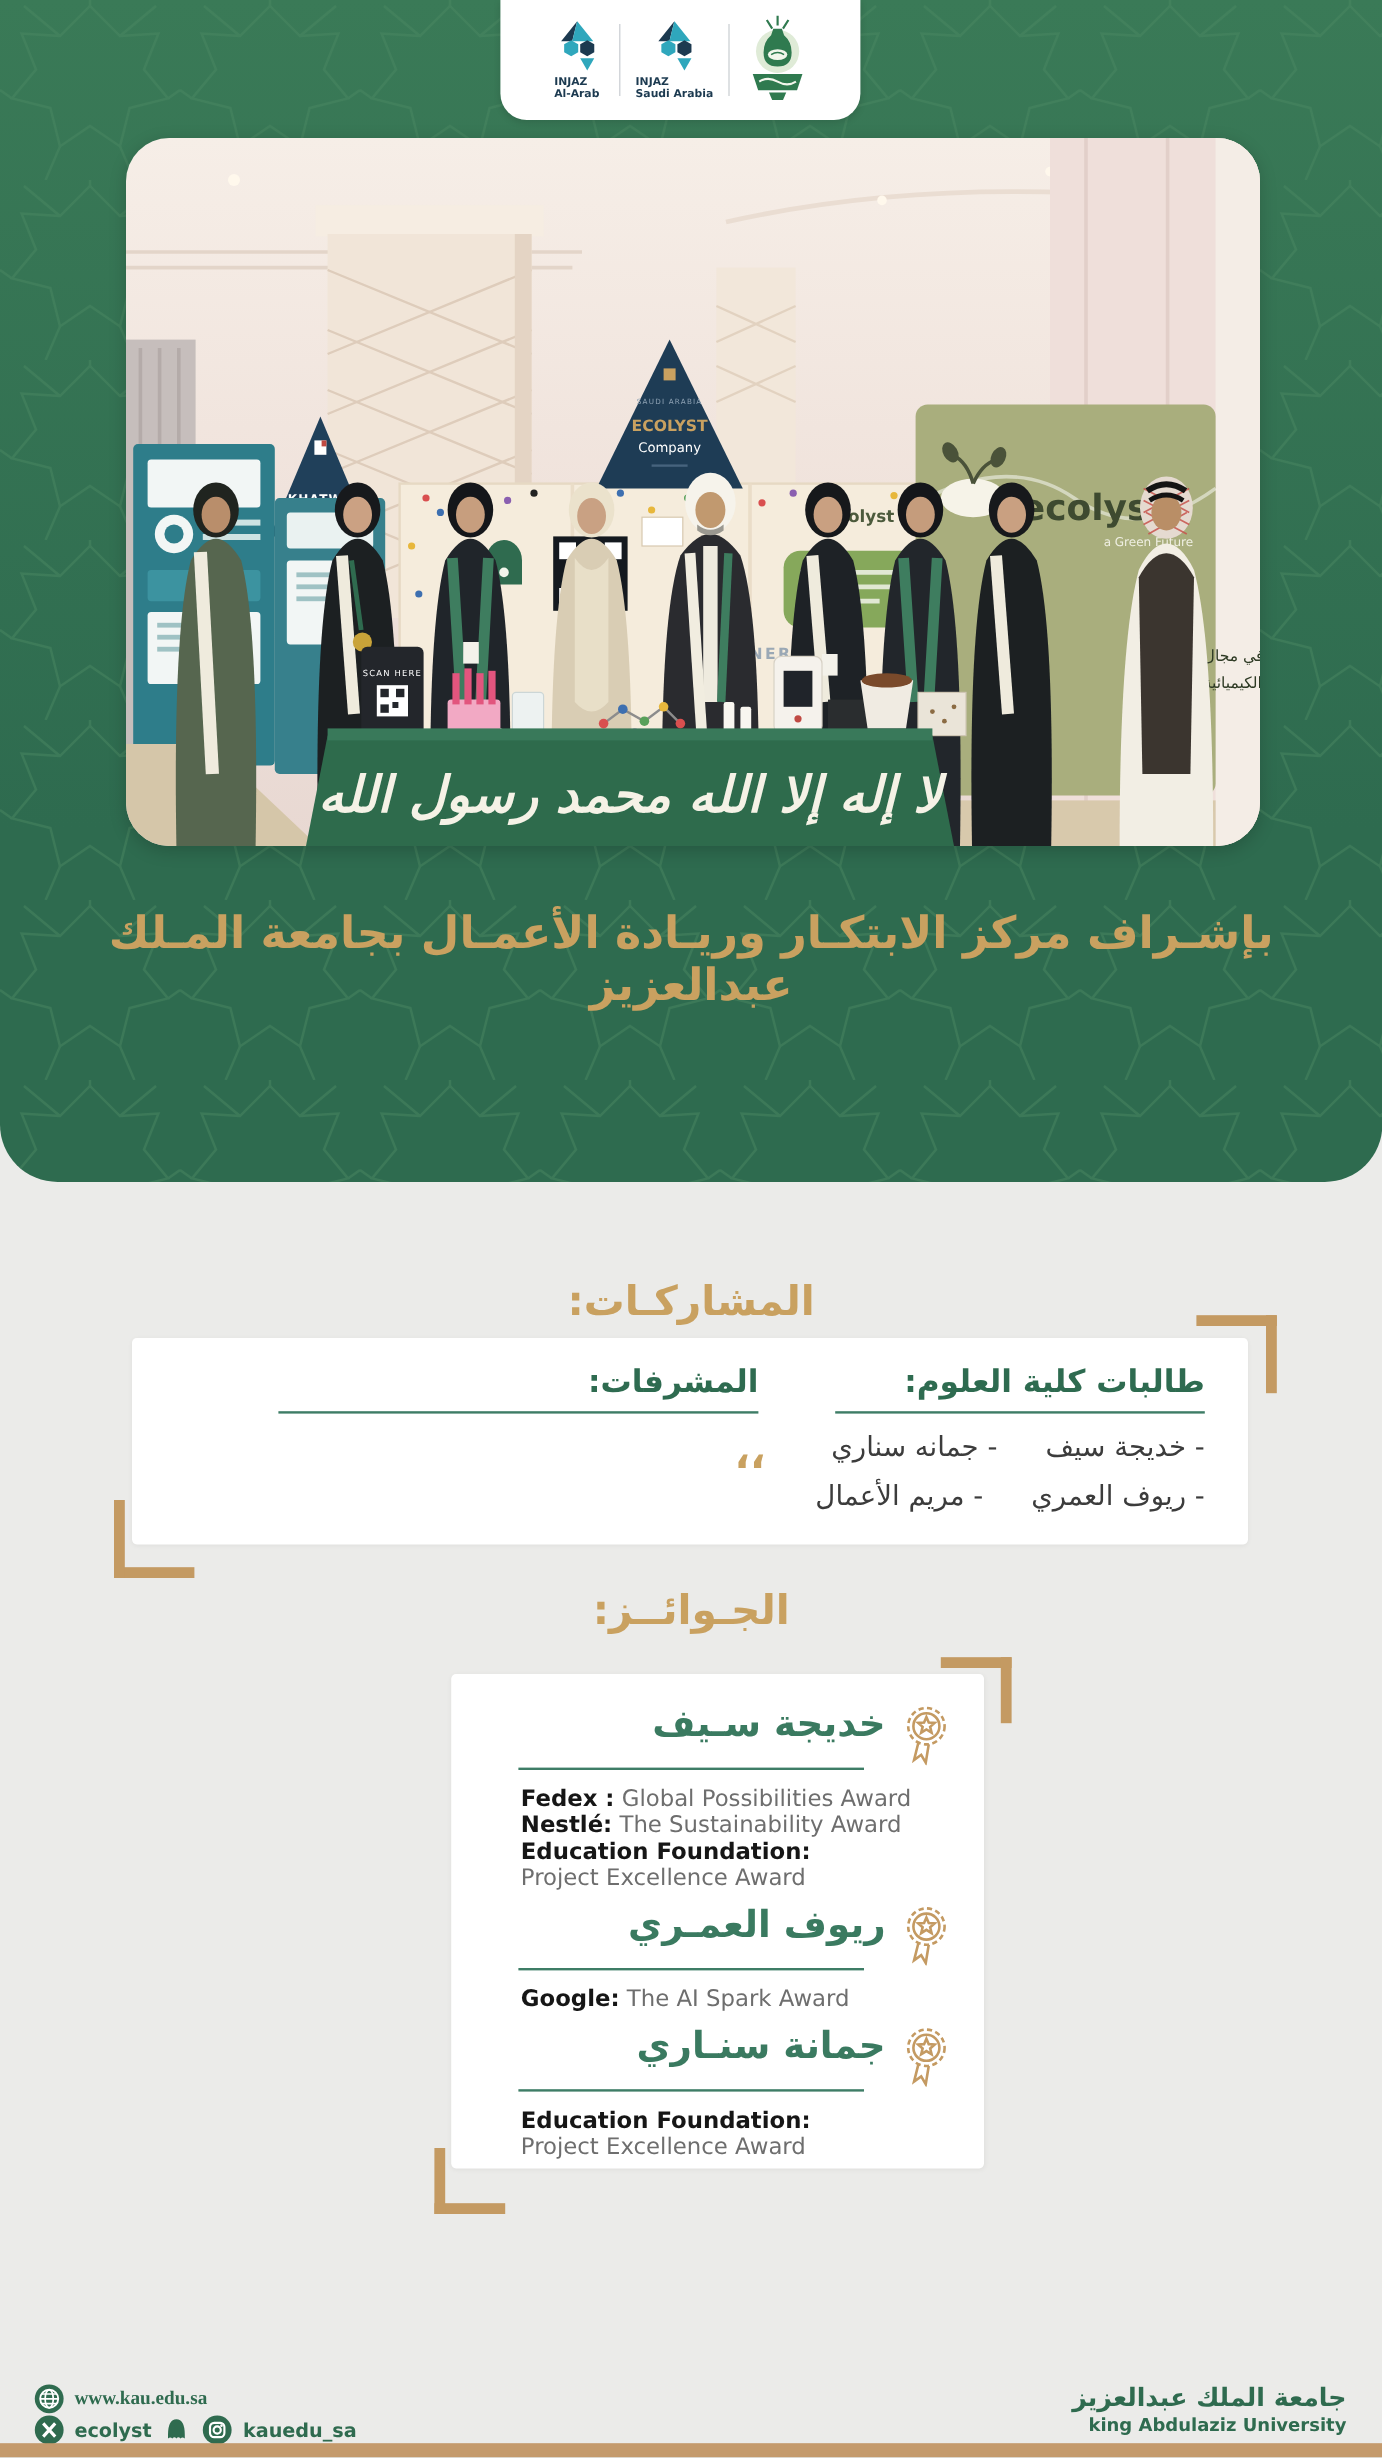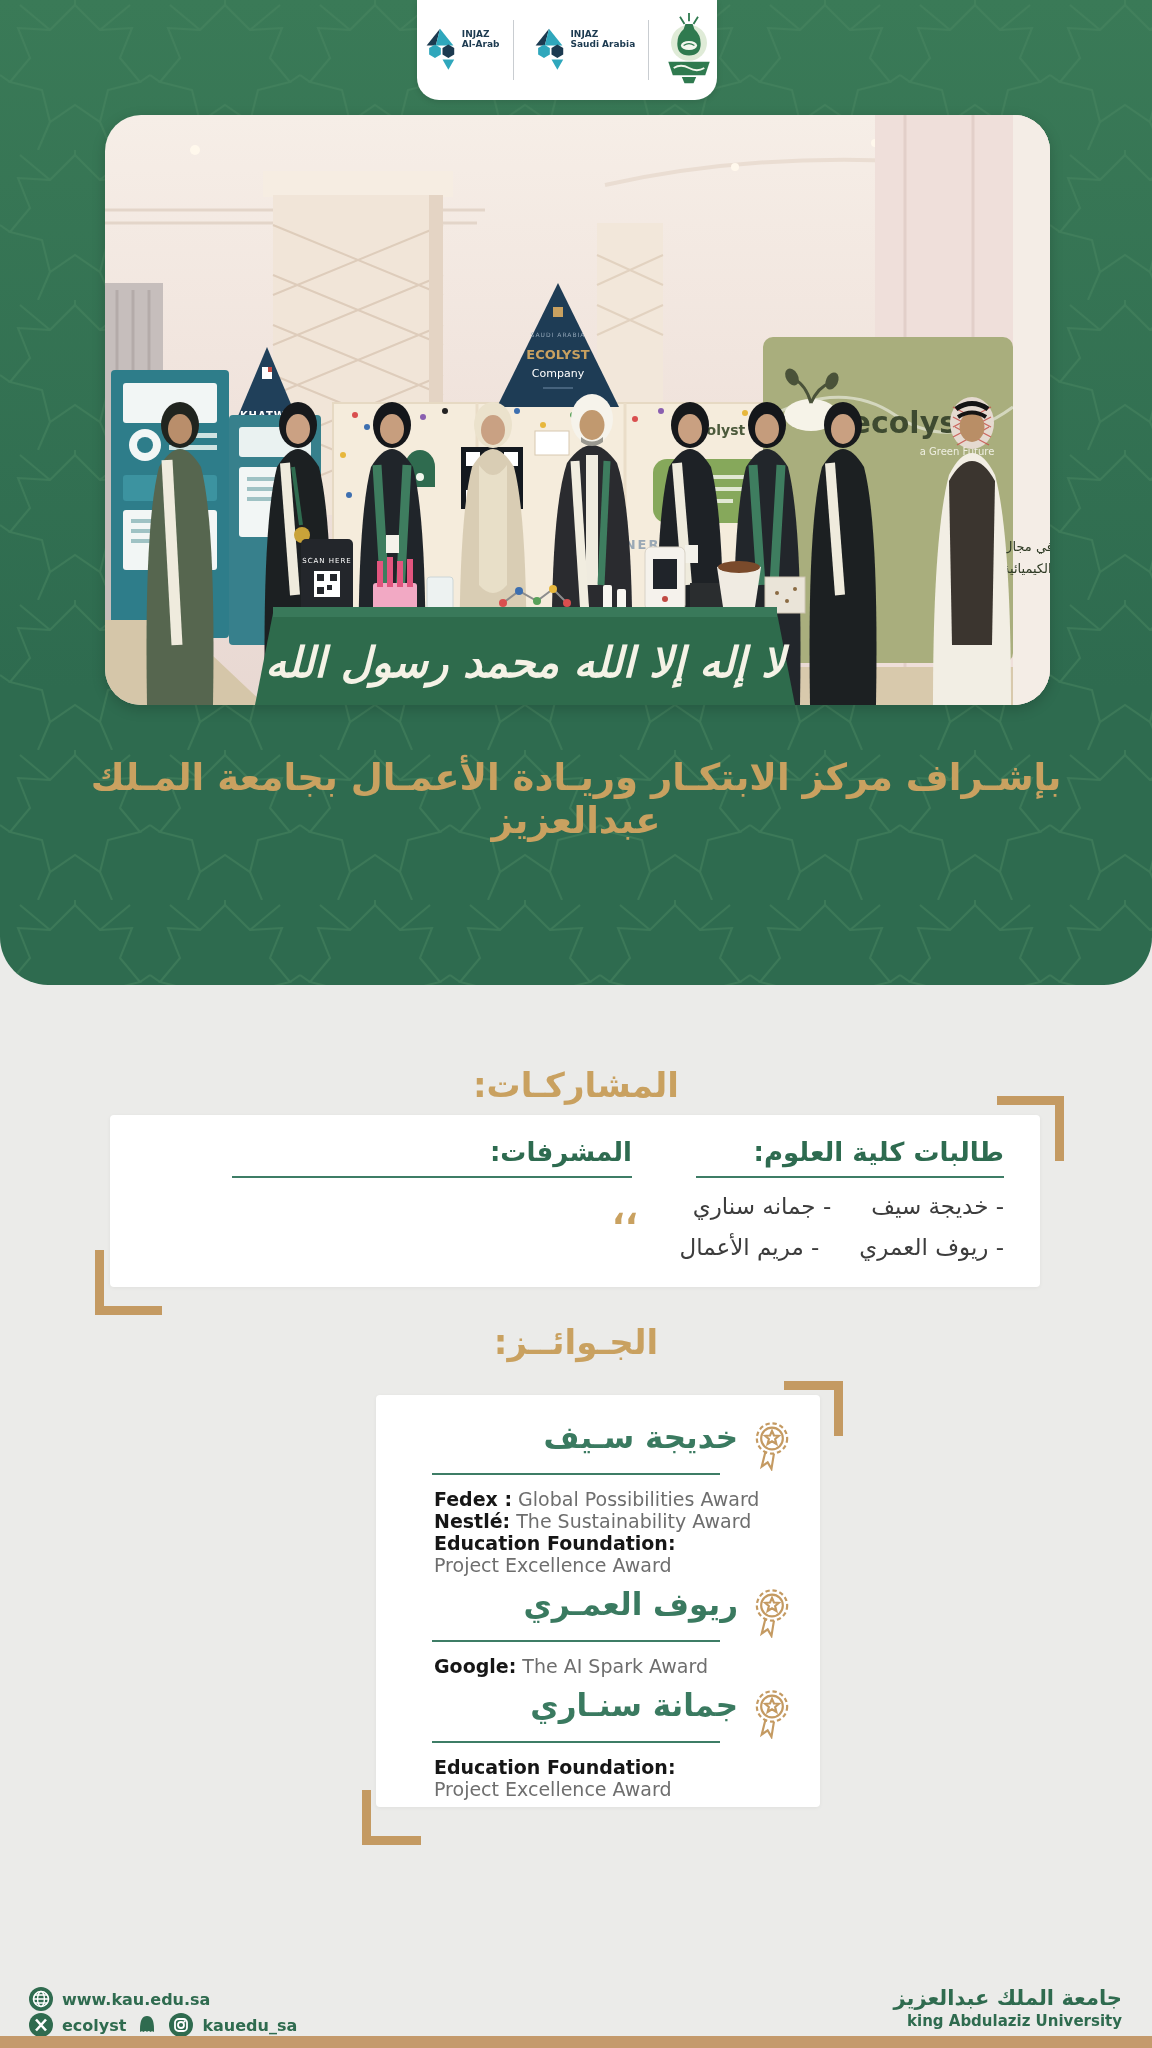--- a/index.html
+++ b/index.html
@@ -5,21 +5,21 @@
   html,body{margin:0;padding:0;background:#DADAD8;}
   .poster{position:relative;width:1152px;height:2048px;margin:0 auto;background:#EBEBE9;overflow:hidden;
           font-family:"DejaVu Sans","Liberation Sans",sans-serif;}
   
   .hero{position:absolute;left:0;top:0;width:1152px;height:985px;
         background:linear-gradient(#3A7A57,#2E6B4F 70%);border-radius:0 0 48px 48px;overflow:hidden;}
   .hero .pat{position:absolute;left:0;top:0;}
   .logo-card{position:absolute;left:417px;top:0;width:300px;height:100px;background:#FFFFFF;
              border-radius:0 0 22px 22px;display:flex;align-items:center;justify-content:center;gap:13px;
              box-shadow:0 2px 6px rgba(0,0,0,.12);}
-  .logo-unit{display:flex;flex-direction:row;align-items:flex-start;}
+  .logo-unit{display:flex;flex-direction:column;align-items:center;}
   .logo-unit .lbl{font-size:9px;font-weight:bold;color:#1C3A50;line-height:10px;margin-top:2px;}
   .vsep{width:1px;height:60px;background:#C9CDD1;}
   .photo{position:absolute;left:105px;top:115px;width:945px;height:590px;border-radius:36px;overflow:hidden;
          box-shadow:0 4px 14px rgba(0,0,0,.18);}
   .supervision{position:absolute;left:0;top:731px;width:1152px;text-align:center;direction:rtl;
                font-size:37px;font-weight:bold;color:#C9A160;}
   .headline{position:absolute;left:0;top:794px;width:1152px;text-align:center;direction:rtl;
             font-size:37px;font-weight:bold;color:#F3EEE2;line-height:53px;}
   
   .sec-heading{position:absolute;width:1152px;text-align:center;direction:rtl;
@@ -45,21 +45,21 @@
   .quote{position:absolute;left:612px;top:1192px;font-size:34px;font-weight:bold;color:#C9A160;}
   
   .a-inner{position:absolute;left:0;top:0;width:100%;padding:24px 26px 0 26px;box-sizing:border-box;}
   .entry-head{display:flex;justify-content:flex-end;align-items:flex-start;gap:12px;}
   .entry-name{font-size:31px;font-weight:bold;color:#3A7A60;direction:rtl;}
   .entry-rule{border-bottom:2px solid #3E7D66;margin:2px 74px 13px 30px;}
   .entry-lines{margin:0 0 10px 32px;font-size:19px;line-height:22px;color:#6E6E6E;text-align:left;}
   .entry-lines b{color:#161616;}
   
   .f-row{position:absolute;display:flex;align-items:center;gap:8px;font-size:16px;font-weight:bold;color:#2F6B4F;}
-  .f-row1{left:28px;top:1986px;} .f-row2{left:28px;top:2012px;}
+  .f-row1{left:28px;top:1986px;font-family:Liberation Serif, serif;} .f-row2{left:28px;top:2012px;}
   .f-right{position:absolute;right:30px;top:1986px;text-align:right;color:#2F6B4F;}
   .f-right .ar{font-size:21px;font-weight:bold;direction:rtl;}
   .f-right .en{font-size:15px;font-weight:bold;margin-top:2px;}
   .goldbar{position:absolute;left:0;top:2036px;width:1152px;height:12px;background:#C49A6C;}
   svg text{font-family:"DejaVu Sans","Liberation Sans",sans-serif;}
 </style>
 </head>
 <body>
 
 <div class="poster">

